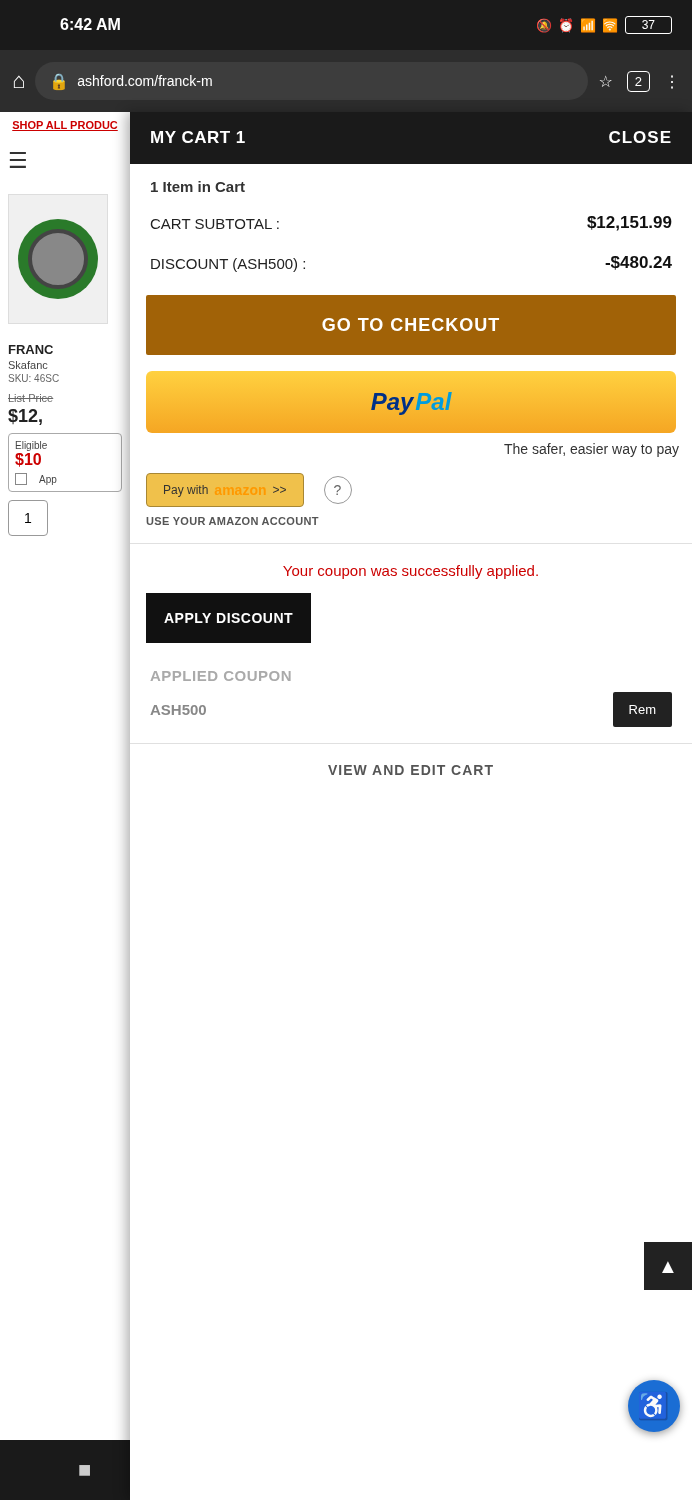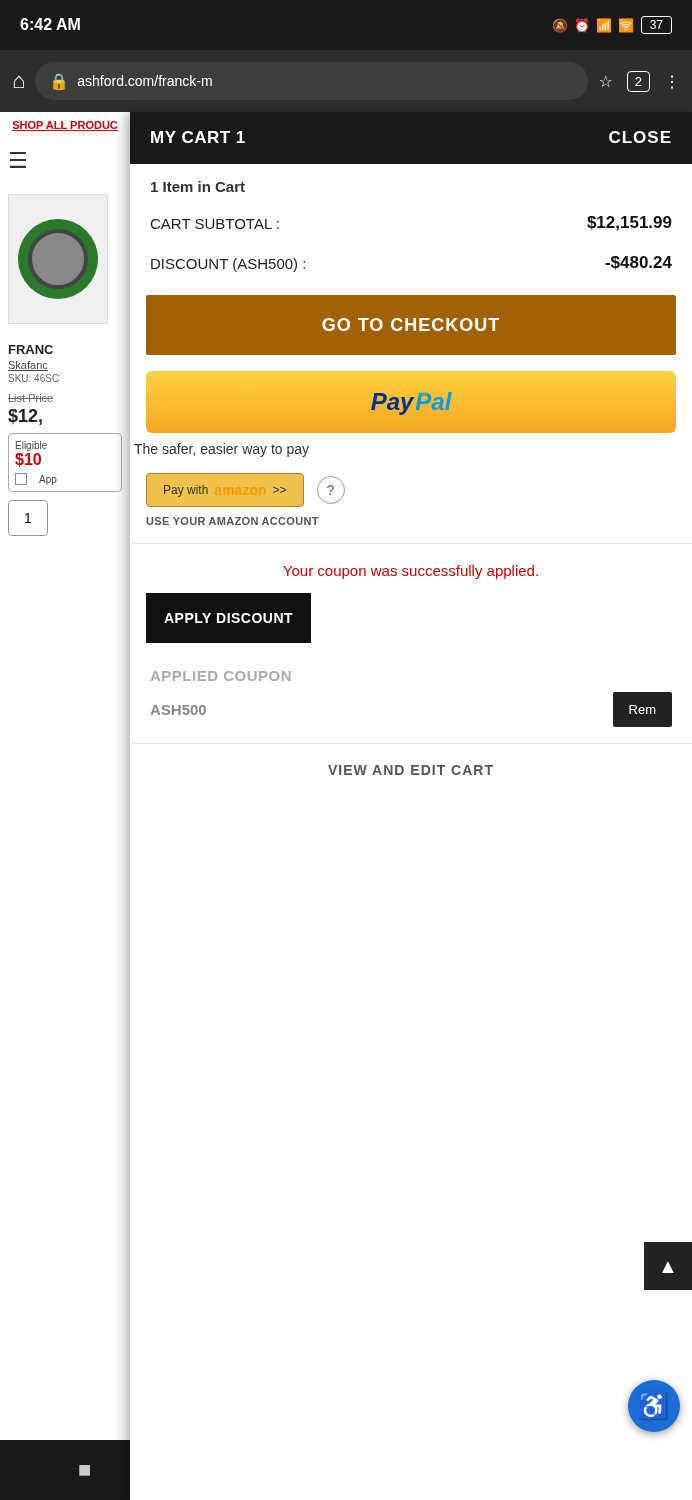--- a/index.html
+++ b/index.html
@@ -15,37 +15,38 @@
 
     
     .status-bar {
       background: #1a1a1a;
       height: 50px;
       display: flex;
       align-items: center;
       justify-content: space-between;
       padding: 0 20px;
       color: white;
+      margin-left: 40px;
     }
     .status-time {
       font-size: 16px;
       font-weight: bold;
       color: white;
     }
     .status-icons {
       display: flex;
       align-items: center;
       gap: 6px;
       font-size: 13px;
       color: white;
     }
     .battery-box {
       border: 1px solid white;
       border-radius: 3px;
-      padding: 1px 8px;
+      padding: 1px 16px;
       font-size: 12px;
       position: relative;
     }
 
     
     .browser-bar {
       background: #2d2d2d;
       height: 62px;
       display: flex;
       align-items: center;
@@ -140,21 +141,20 @@
     .brand-text {
       padding: 8px 8px 2px;
       font-weight: bold;
       font-size: 13px;
       color: #222;
     }
     .model-text {
       padding: 0 8px;
       font-size: 11px;
       color: #444;
-      text-decoration: underline;
     }
     .sku-text {
       padding: 2px 8px;
       font-size: 10px;
       color: #666;
     }
     .list-price-text {
       padding: 6px 8px 2px;
       font-size: 11px;
       color: #666;
@@ -301,31 +301,31 @@
     }
     .paypal-logo {
       display: flex;
       align-items: center;
       gap: 2px;
     }
     .paypal-pay { color: #003087; font-size: 24px; font-weight: bold; font-style: italic; }
     .paypal-pal { color: #009cde; font-size: 24px; font-weight: bold; font-style: italic; }
 
     .paypal-tagline {
-      text-align: left;
+      text-align: right;
       font-size: 14px;
       color: #333;
-      padding: 8px 4px 12px;
+      padding: 8px 13px 12px;
     }
 
     
     .amazon-row {
       display: flex;
       align-items: center;
-      gap: 13px;
+      gap: 20px;
       padding: 4px 16px 8px;
     }
     .amazon-btn {
       background: #f0c14b;
       border: 1px solid #a88734;
       border-radius: 4px;
       padding: 8px 16px;
       display: flex;
       align-items: center;
       gap: 6px;

